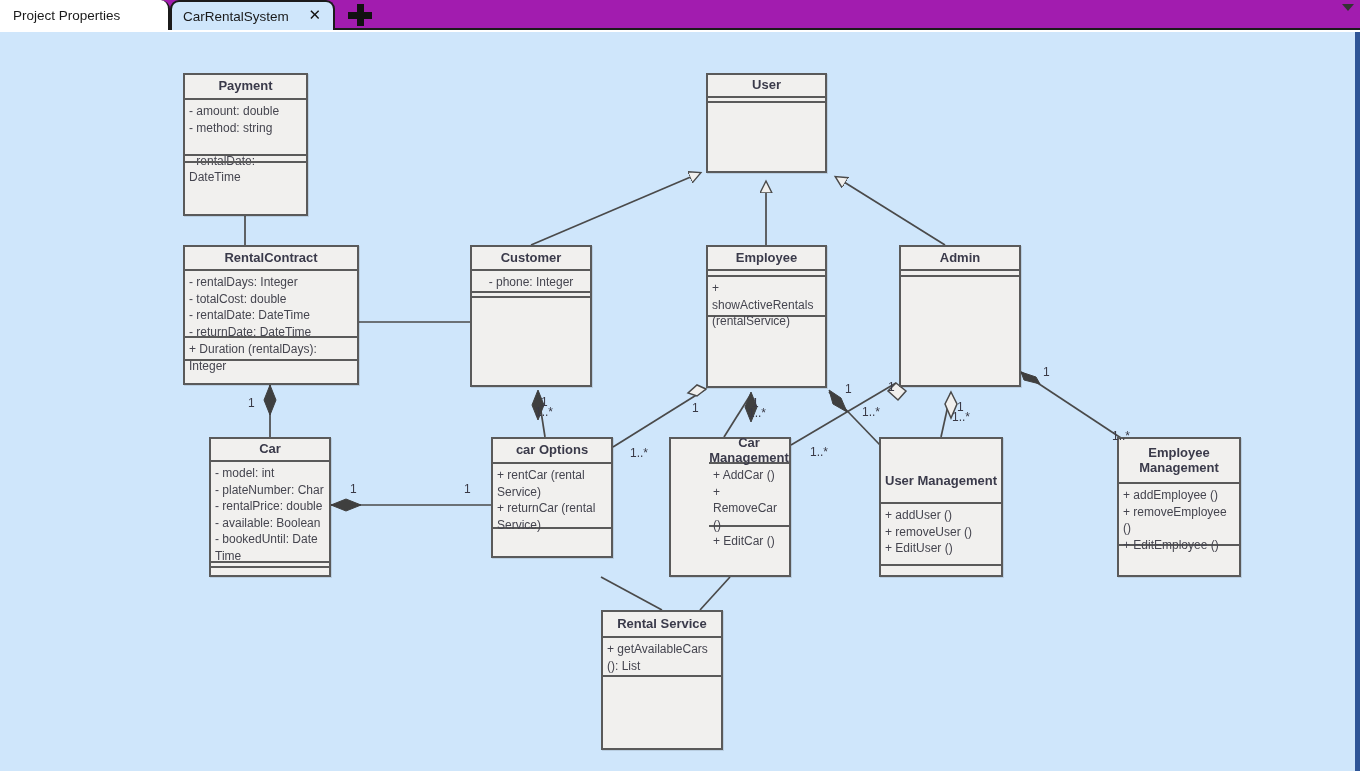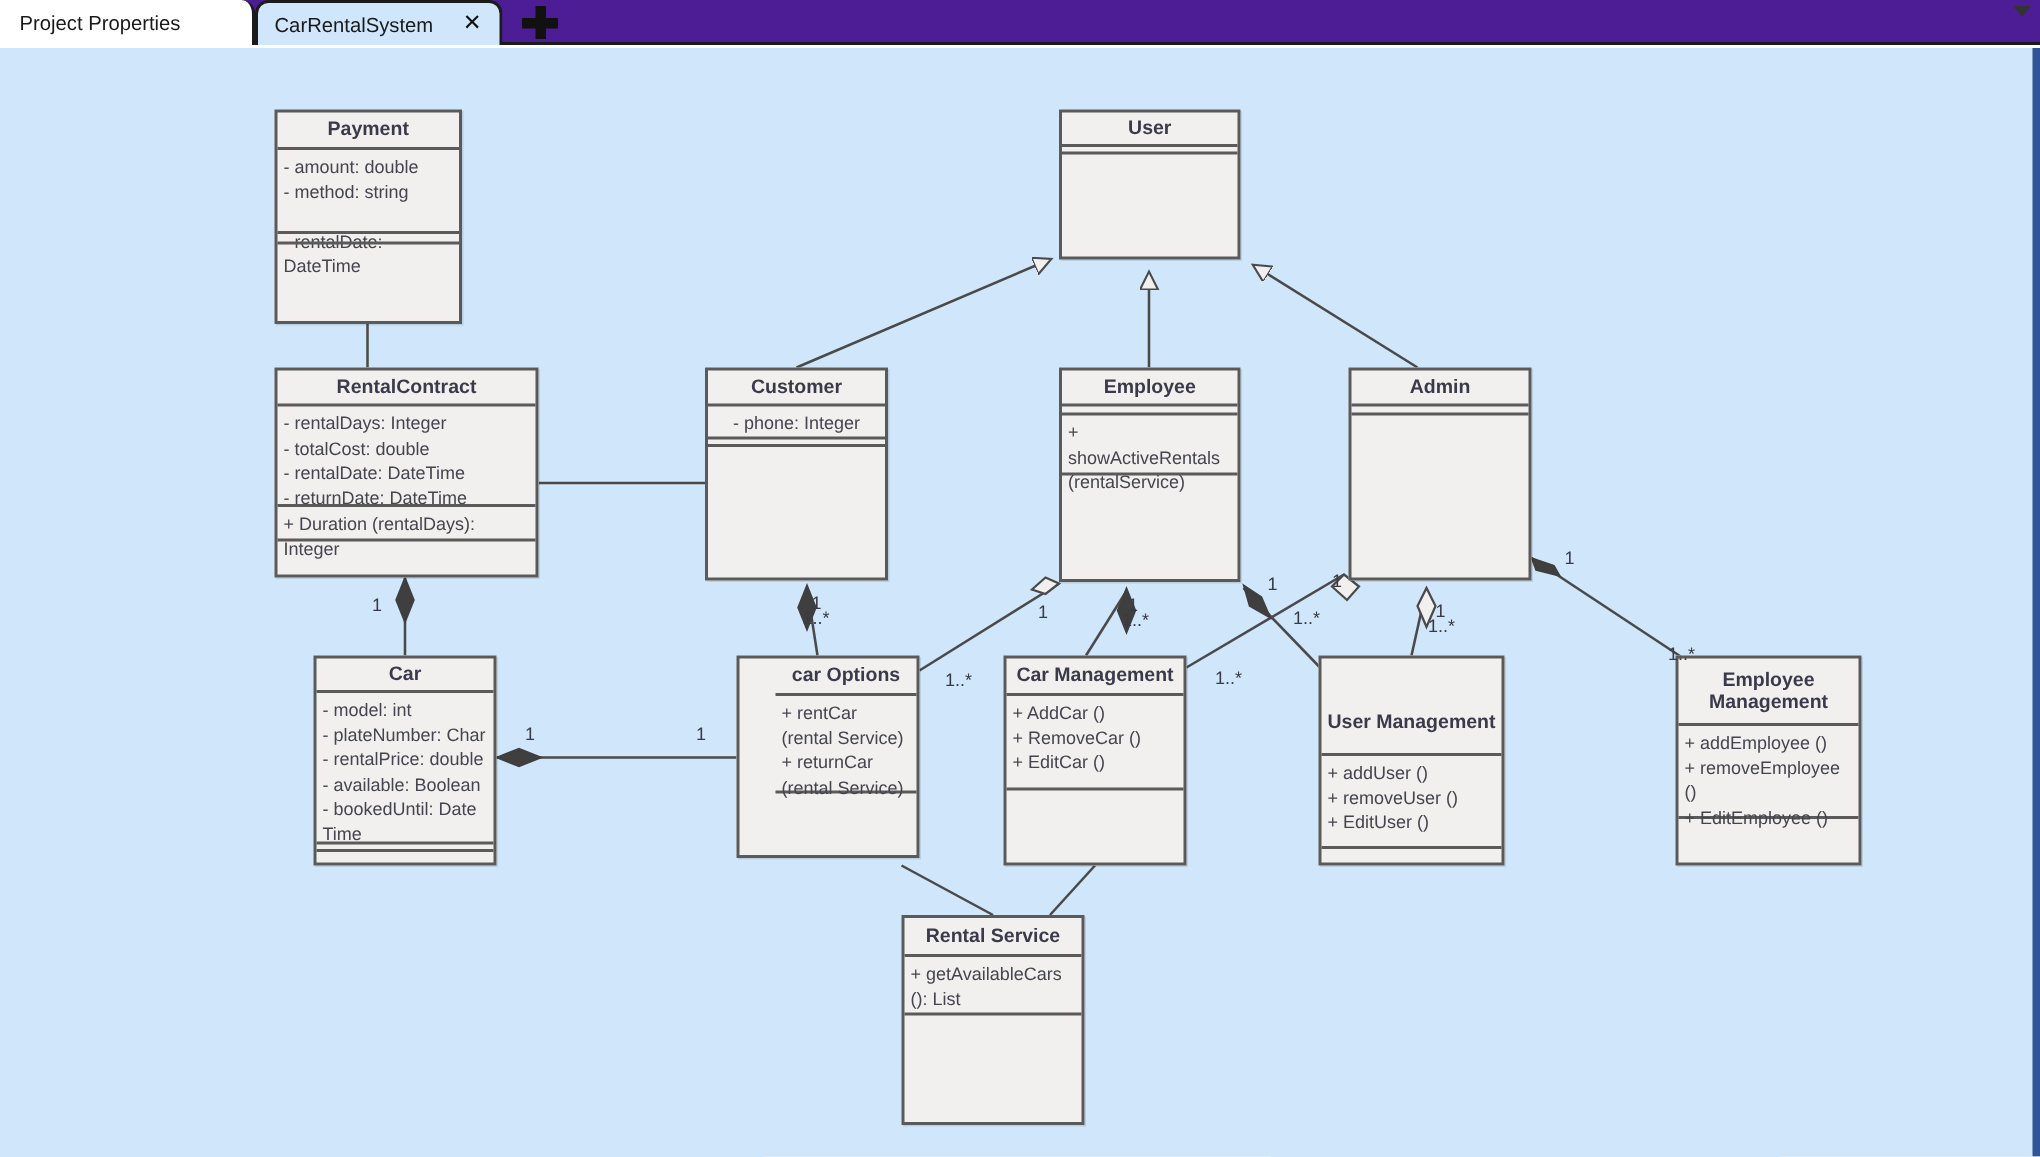--- a/index.html
+++ b/index.html
@@ -6,21 +6,21 @@
   body{
     width:1360px;height:771px;overflow:hidden;
     background:#ffffff;
     font-family:"Liberation Sans", sans-serif;
     -webkit-font-smoothing:antialiased;
   }
 
   
   #tabbar{
     position:absolute;left:0;top:0;width:1360px;height:30px;
-    background:#4c1d95;
+    background:#a21caf;
     border-bottom:2px solid #1b1b1b;
     box-sizing:border-box;
   }
   .tab{
     position:absolute;top:0;height:30px;
     display:flex;align-items:center;
     font-size:13.5px;color:#1a1a1a;
     box-sizing:border-box;
     white-space:nowrap;
   }
@@ -246,29 +246,29 @@
         <div class="sect" style="height: 40px;">
           <div class="row">+ showActiveRentals (rentalService)</div>
         </div>
         <div class="sect last" style="flex: 1 1 auto; height: auto;"></div>
       </div>
       <div class="umlbox" style="left: 899px; top: 213px; width: 122px; height: 142px; display: flex; flex-direction: column;">
         <div class="title" style="height: 24px;">Admin</div>
         <div class="sect tiny" style="height: 6px;"></div>
         <div class="sect last" style="flex: 1 1 auto; height: auto;"></div>
       </div>
-      <div class="umlbox" style="left: 491px; top: 405px; width: 122px; height: 135px; display: flex; flex-direction: column; padding-left: 24px;">
+      <div class="umlbox" style="left: 491px; top: 405px; width: 122px; height: 121px; display: flex; flex-direction: column;">
         <div class="title" style="height: 25px;">car Options</div>
         <div class="sect" style="height: 65px;">
           <div class="row">+ rentCar (rental Service)</div>
           <div class="row">+ returnCar (rental Service)</div>
         </div>
         <div class="sect last" style="flex: 1 1 auto; height: auto;"></div>
       </div>
-      <div class="umlbox" style="left: 669px; top: 405px; width: 122px; height: 140px; display: flex; flex-direction: column;">
+      <div class="umlbox" style="left: 669px; top: 405px; width: 122px; height: 140px; display: flex; flex-direction: column; padding-left: 38px;">
         <div class="title" style="height: 25px;">Car Management</div>
         <div class="sect" style="height: 63px;">
           <div class="row">+ AddCar ()</div>
           <div class="row">+ RemoveCar ()</div>
           <div class="row">+ EditCar ()</div>
         </div>
         <div class="sect last" style="flex: 1 1 auto; height: auto;"></div>
       </div>
       <div class="umlbox" style="left: 879px; top: 405px; width: 124px; height: 140px; display: flex; flex-direction: column;">
         <div class="title" style="height: 44px; margin-top: 21px;">User Management</div>

